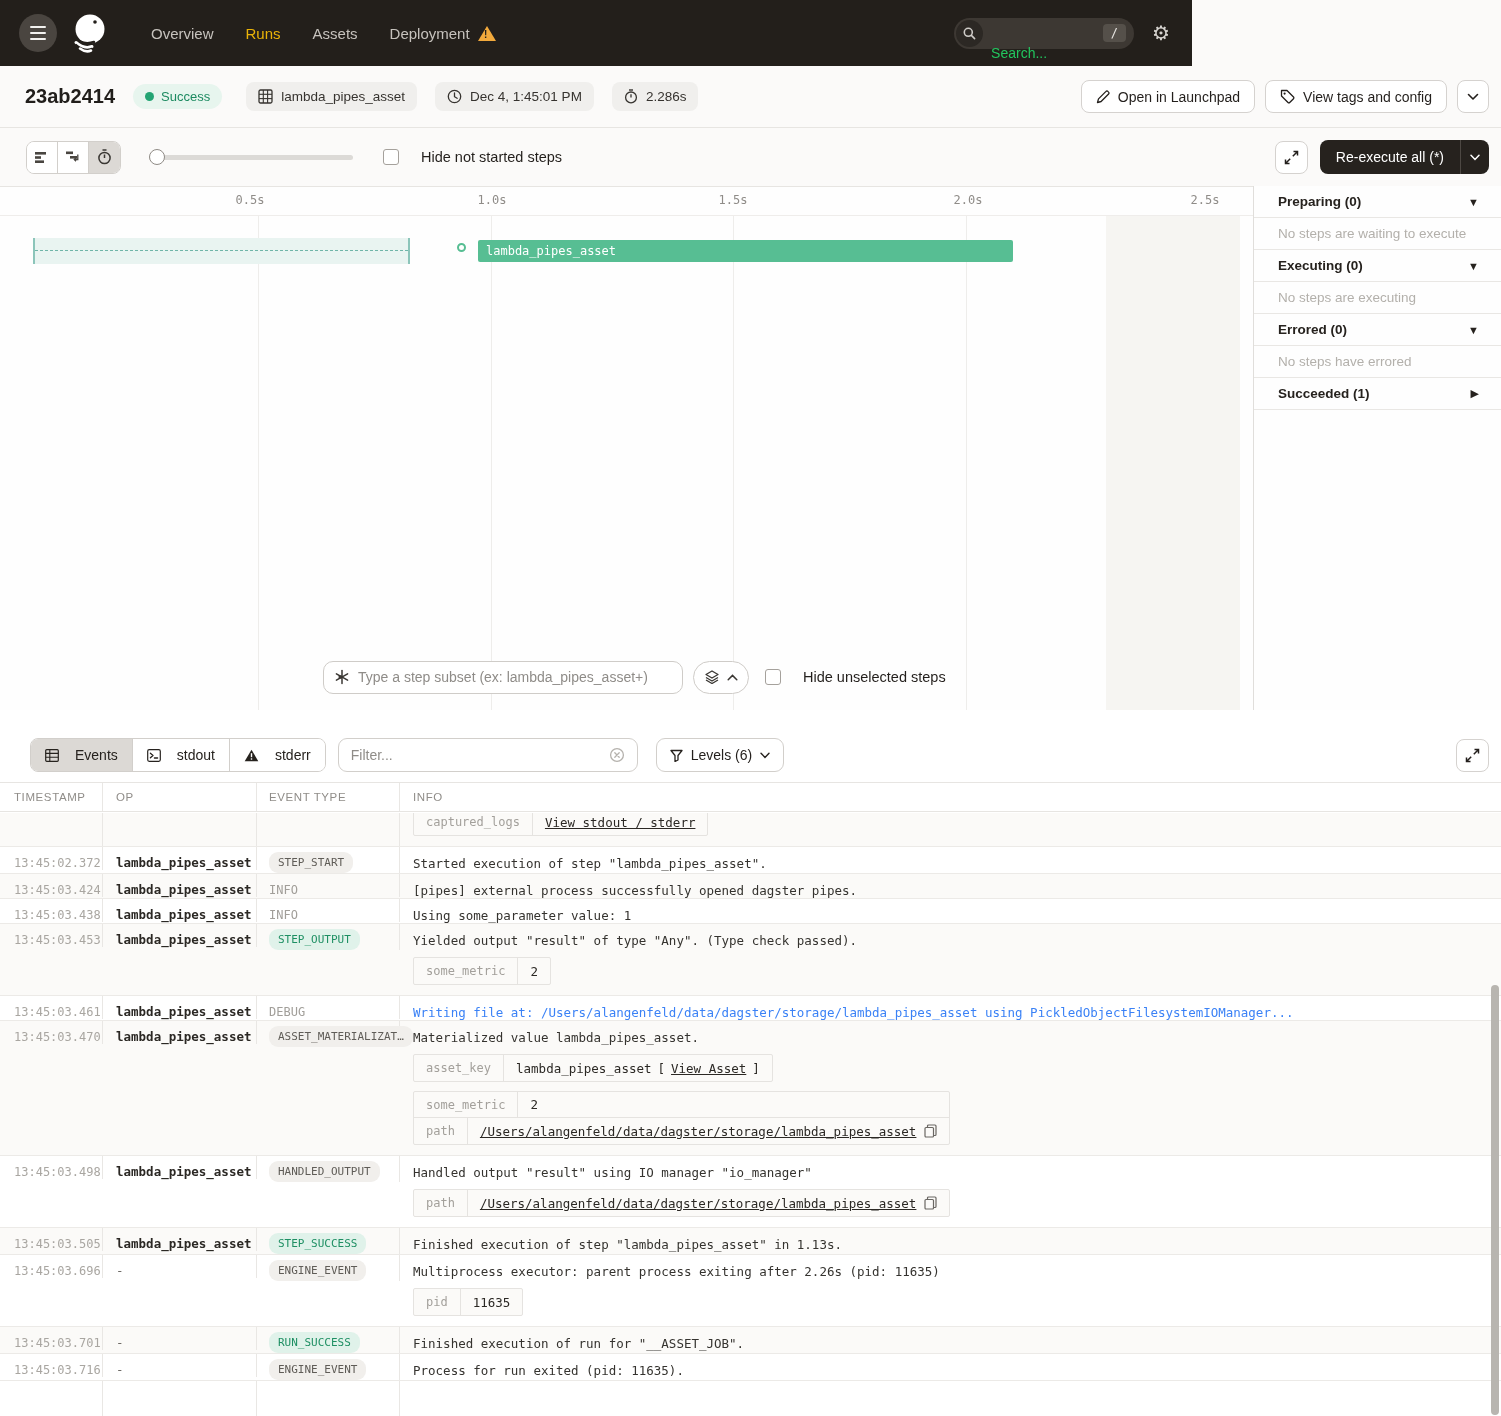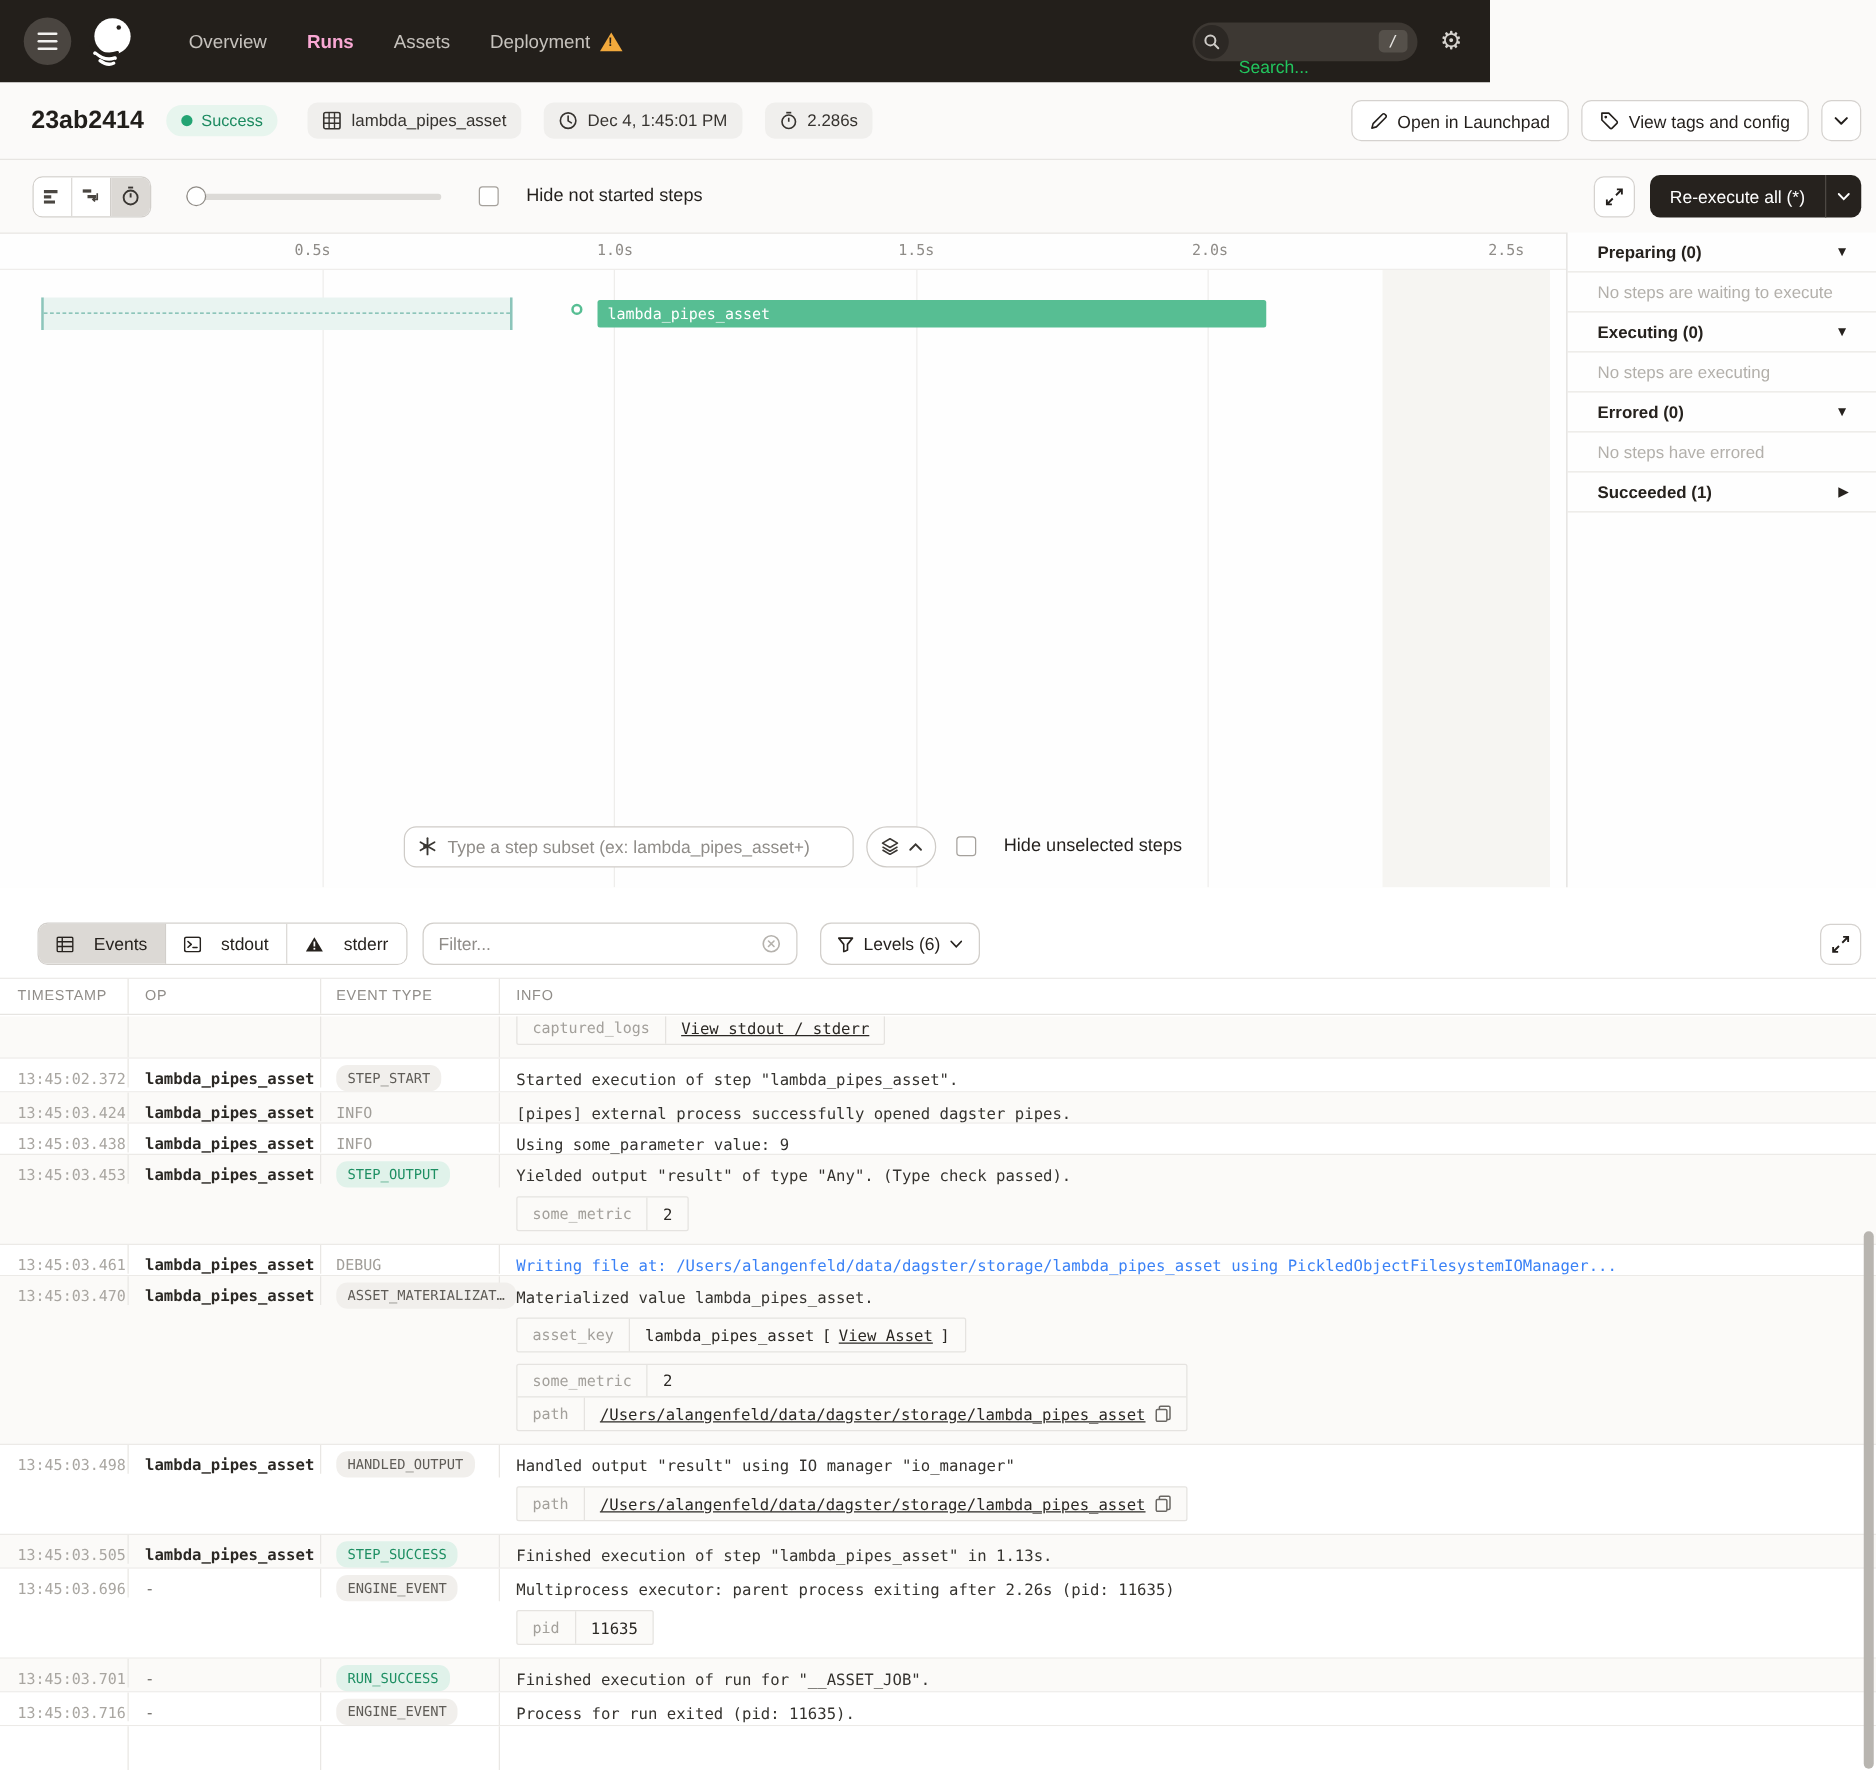--- a/index.html
+++ b/index.html
@@ -16,21 +16,21 @@
   }
   .hamburger {
     width:38px; height:38px; border-radius:50%; background:#4a4540;
     margin-left:19px; display:flex; flex-direction:column; justify-content:center;
     align-items:center; gap:3.5px; cursor:pointer; flex:0 0 auto;
   }
   .hamburger span { width:16px; height:2.4px; background:#f2f1ef; border-radius:2px; }
   .logo { margin-left:8px; flex:0 0 auto; }
   .navlinks { display:flex; align-items:center; gap:32px; margin-left:40px; }
   .navlink { font-size:15px; color:#c6c2bd; cursor:pointer; display:flex; align-items:center; gap:8px; }
-  .navlink.active { color:#f9a8d4; font-weight:bold; }
+  .navlink.active { color:#eab308; font-weight:normal; }
   .warn-tri {
     width:0; height:0; border-left:9px solid transparent; border-right:9px solid transparent;
     border-bottom:15px solid #f2a93c; position:relative; display:inline-block;
   }
   .warn-tri:after {
     content:"!"; position:absolute; left:-2.5px; top:3px; font-size:10px; font-weight:bold; color:#231f1b;
   }
   .topnav-right { margin-left:auto; display:flex; align-items:center; gap:18px; margin-right:22px; }
   .searchbox {
     width:180px; height:31px; background:#3d3833; border-radius:16px;
@@ -602,21 +602,21 @@
             <div class="c-ts">
               <span class="ts">13:45:03.438</span>
             </div>
             <div class="c-op">
               <span class="op">lambda_pipes_asset</span>
             </div>
             <div class="c-type">
               <span class="plain-type">INFO</span>
             </div>
             <div class="c-info info-cell">
-              <div class="info-text">Using some_parameter value: 9</div>
+              <div class="info-text">Using some_parameter value: 1</div>
             </div>
           </div>
           <div class="row shade">
             <div class="c-ts">
               <span class="ts">13:45:03.453</span>
             </div>
             <div class="c-op">
               <span class="op">lambda_pipes_asset</span>
             </div>
             <div class="c-type">

